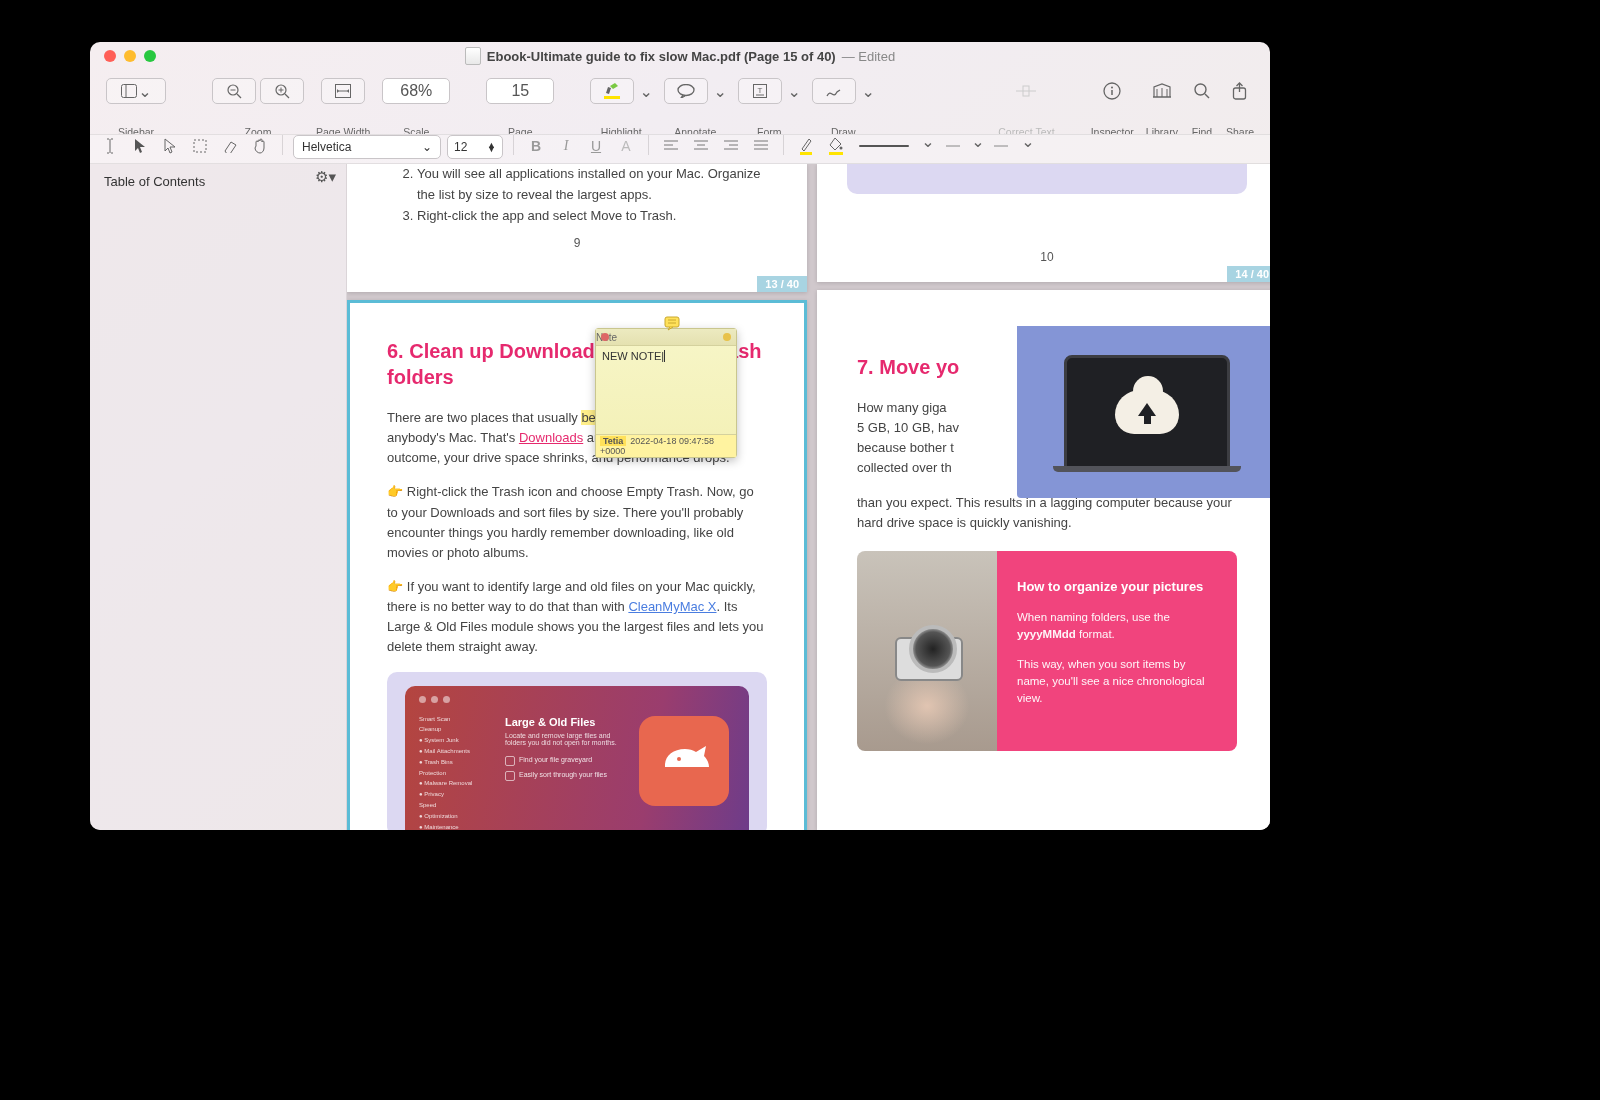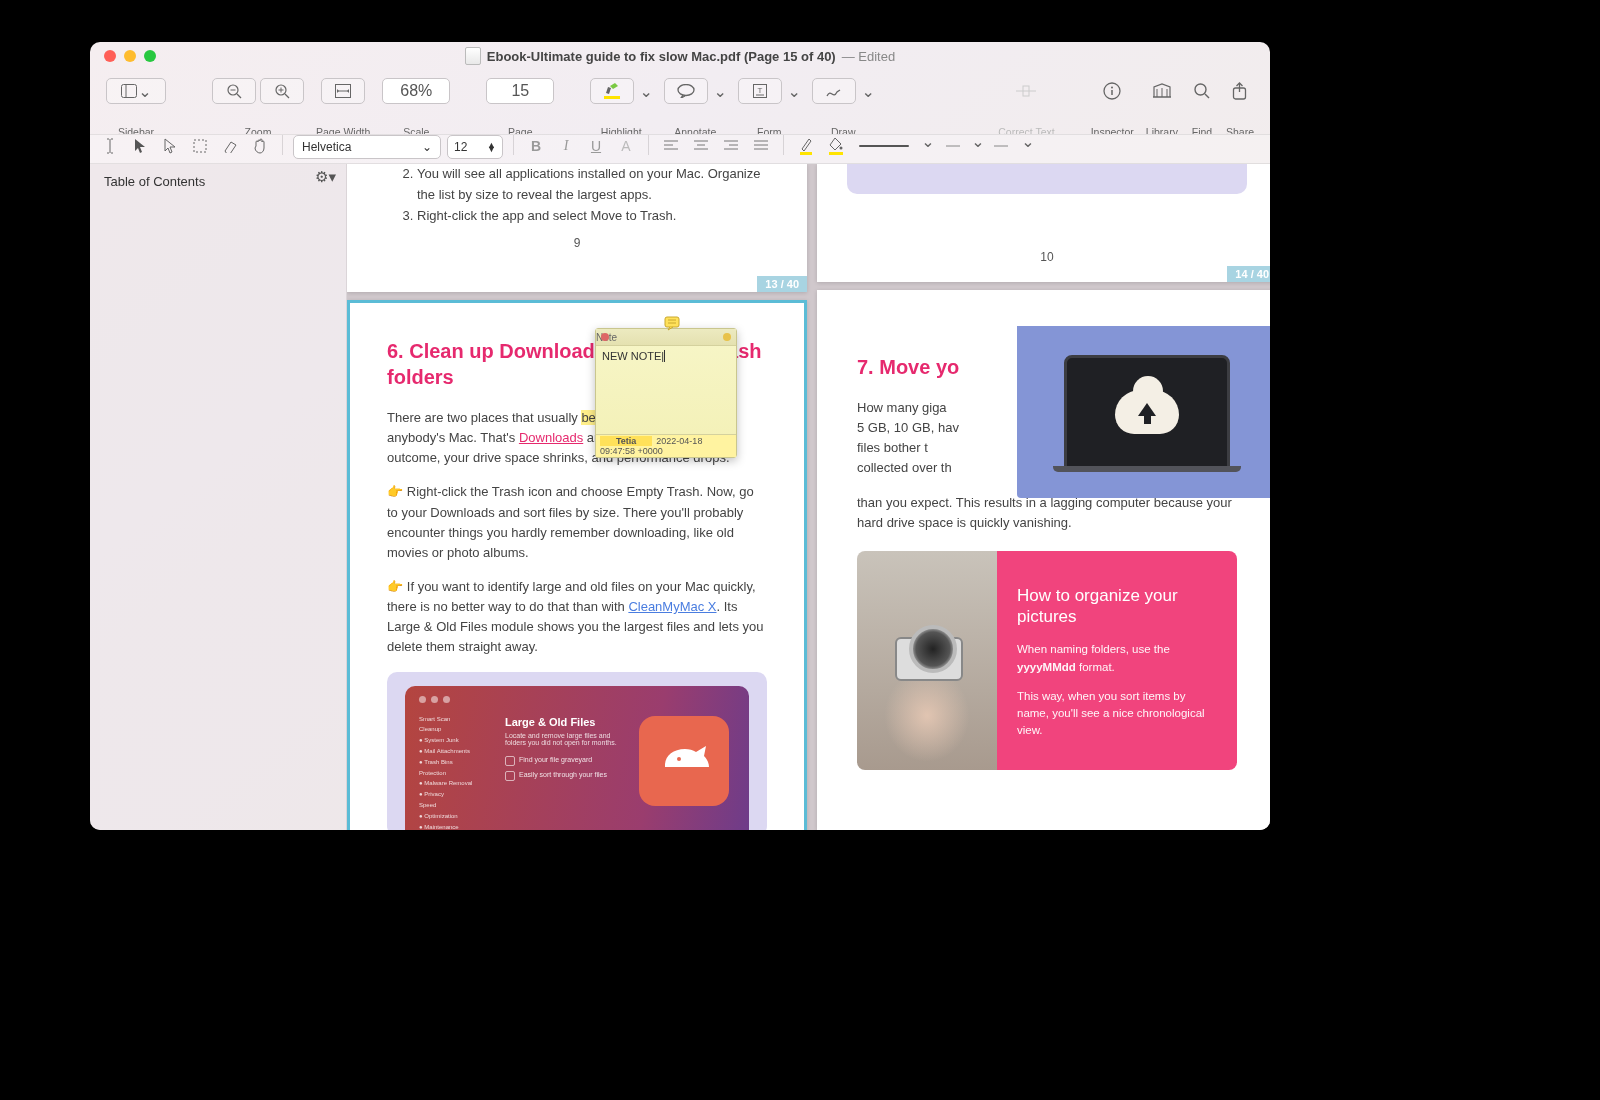--- a/index.html
+++ b/index.html
@@ -67,31 +67,31 @@
 .cloud{width:64px;height:44px;background:#f4efe5;border-radius:26px 26px 20px 20px;position:relative;display:flex;align-items:center;justify-content:center}
 .cloud::before{content:"";position:absolute;top:-14px;left:18px;width:30px;height:30px;background:#f4efe5;border-radius:50%}
 .cloud .arrow{width:0;height:0;border-left:9px solid transparent;border-right:9px solid transparent;border-bottom:13px solid #1f2024;position:relative;top:-3px;z-index:1}
 .cloud .stem{position:absolute;width:7px;height:12px;background:#1f2024;top:22px;z-index:1}
 .pinkbox{display:flex;margin-top:18px;border-radius:8px;overflow:hidden}
 .photo{width:140px;background:linear-gradient(#c9c3ba 0%,#a89a8e 100%);position:relative;min-height:200px}
 .cam-body{position:absolute;left:38px;top:86px;width:64px;height:40px;background:#ddd;border-radius:6px;border:2px solid #888}
 .cam-lens{position:absolute;left:52px;top:74px;width:40px;height:40px;border-radius:50%;background:radial-gradient(#222 0%,#555 60%,#888 70%);border:4px solid #bbb}
 .hands{position:absolute;left:20px;top:110px;right:20px;bottom:0;background:radial-gradient(ellipse at center,rgba(230,200,180,.9) 0%,transparent 60%)}
 .pinktext{flex:1;background:#f1447d;color:#fff;padding:18px 20px}
-.pinktext h4{margin:16px 0 14px 0;font-size:17px;font-weight:400;line-height:1.25}
+.pinktext h4{margin:10px 0 14px 0;font-size:13px;font-weight:700;line-height:1.25}
 .pinktext p{margin:0 0 12px 0;font-size:11.5px;line-height:1.5;opacity:.95}
 .mini-top{height:30px;background:#dcd8f2;border-radius:0 0 10px 10px;margin:0 30px}
 .sticky{position:absolute;z-index:50;background:linear-gradient(#f7f6c8,#f3f0b5);border:1px solid #c9c68e;border-radius:3px;box-shadow:0 3px 10px rgba(0,0,0,.25);font-size:11px}
 .sticky .sthead{height:16px;background:linear-gradient(#eceac0,#e4e1b0);display:flex;align-items:center;justify-content:flex-start;position:relative;font-size:10px;color:#666;border-bottom:1px solid #d4d19e}
 .sticky .sthead .sd{width:8px;height:8px;border-radius:50%;position:absolute}
 .sticky .sthead .sd.l{left:5px;background:#d66}
 .sticky .sthead .sd.r{right:5px;background:#e8c24a}
 .sticky .stbody{padding:4px 6px;min-height:80px;color:#333}
 .sticky .stfoot{background:#fff3a0;font-size:9px;padding:1px 4px;color:#555;border-top:1px solid #d4d19e}
-.sticky .stfoot .auth{background:#ffe15a;padding:0 16px;margin-right:4px;font-weight:600}
+.sticky .stfoot .auth{background:#ffe15a;padding:0 3px;margin-right:4px;font-weight:600}
 .sticky .cursor{border-right:1px solid #333;animation:none}
 .note-icon{position:absolute;width:20px;height:16px;z-index:51;display:flex;align-items:center;justify-content:center}
 .note-icon svg{width:18px;height:16px}
 .hl{background:#ffef8a}
 svg{display:block}
 </style>
 </head>
 <body>
 
 <div class="window">
@@ -486,21 +486,21 @@
                   <div class="stem"></div>
                 </div>
             </div>
           </div>
           <div class="page-bot right">
             <div class="inner" style="position:relative">
               <div class="h6" style="margin-top:38px"><span>7. Move yo</span></div>
               <p class="para" style="max-width:150px">
                 <span>How many giga</span><br>
                 <span>5 GB, 10 GB, hav</span><br>
-                <span>files bother t</span><br>
+                <span>because bother t</span><br>
                 <span>collected over th</span>
               </p>
               <p class="para">than you expect. This results in a lagging computer because your hard drive space is quickly vanishing.</p>
 
               <div class="pinkbox">
                 <div class="photo">
                   <div class="hands"></div>
                   <div class="cam-body"></div>
                   <div class="cam-lens"></div>
                 </div>

